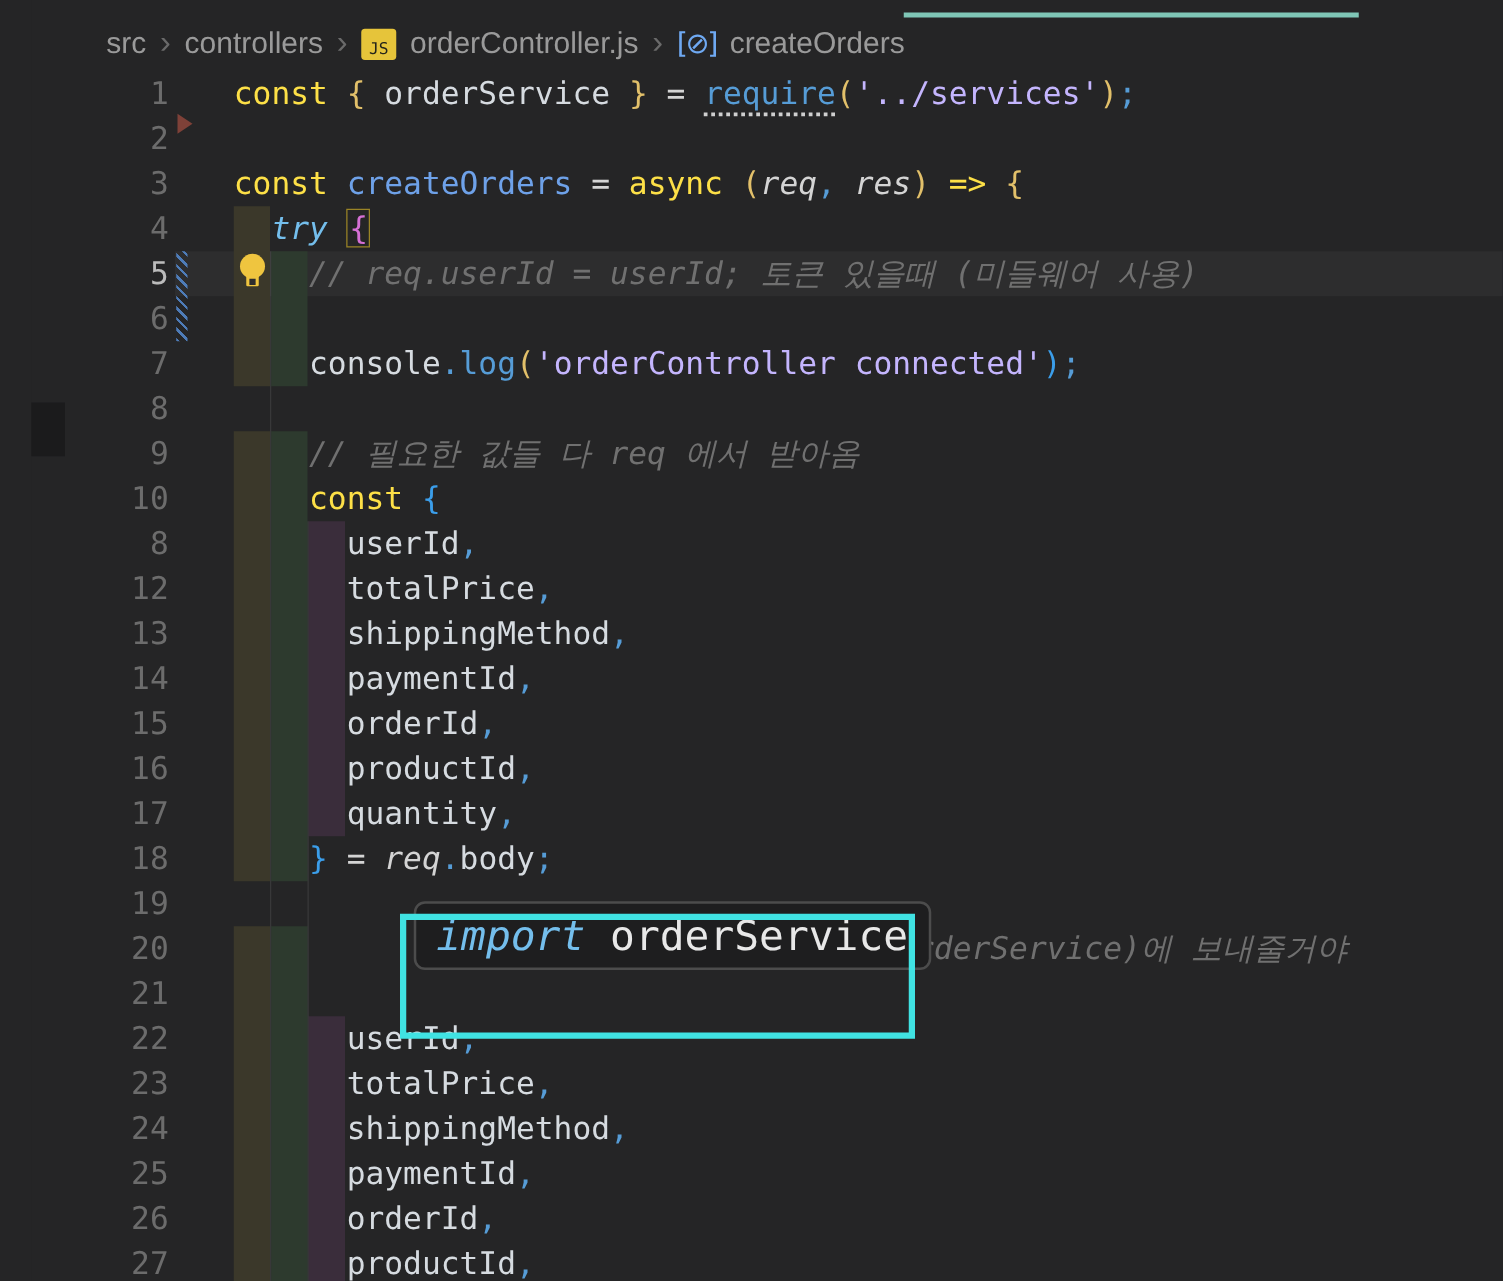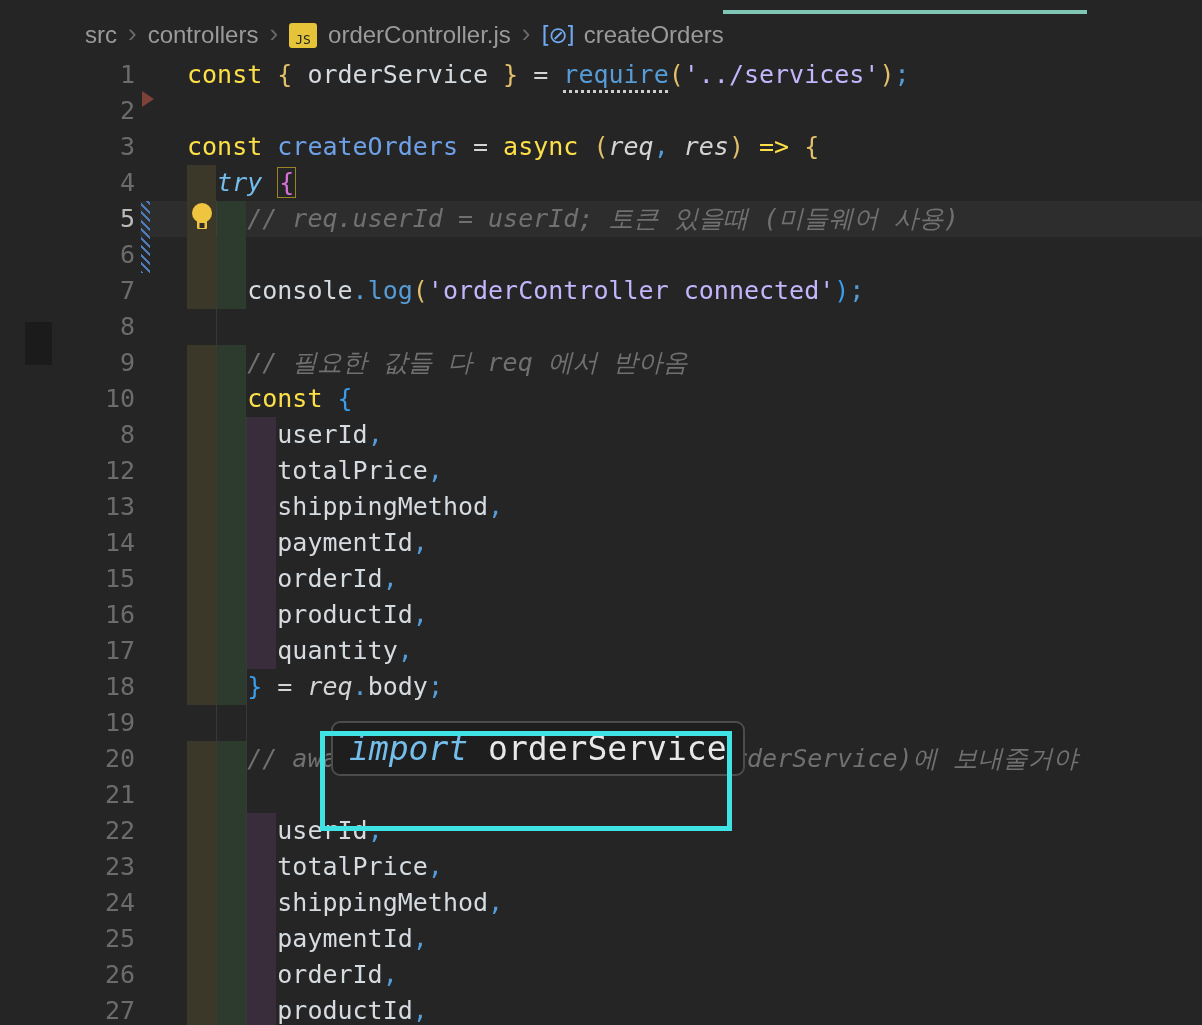--- a/index.html
+++ b/index.html
@@ -127,21 +127,21 @@
       <div class="row"><span class="ln">10</span><span class="txt">    <span class="tk-kw">const</span><span class="tk-op"> </span><span class="tk-bblue">{</span></span></div>
       <div class="row"><span class="ln">8</span><span class="txt">      <span class="tk-id">userId</span><span class="tk-pb">,</span></span></div>
       <div class="row"><span class="ln">12</span><span class="txt">      <span class="tk-id">totalPrice</span><span class="tk-pb">,</span></span></div>
       <div class="row"><span class="ln">13</span><span class="txt">      <span class="tk-id">shippingMethod</span><span class="tk-pb">,</span></span></div>
       <div class="row"><span class="ln">14</span><span class="txt">      <span class="tk-id">paymentId</span><span class="tk-pb">,</span></span></div>
       <div class="row"><span class="ln">15</span><span class="txt">      <span class="tk-id">orderId</span><span class="tk-pb">,</span></span></div>
       <div class="row"><span class="ln">16</span><span class="txt">      <span class="tk-id">productId</span><span class="tk-pb">,</span></span></div>
       <div class="row"><span class="ln">17</span><span class="txt">      <span class="tk-id">quantity</span><span class="tk-pb">,</span></span></div>
       <div class="row"><span class="ln">18</span><span class="txt">    <span class="tk-bblue">}</span><span class="tk-op"> = </span><span class="tk-itid">req</span><span class="tk-pb">.</span><span class="tk-id">body</span><span class="tk-pb">;</span></span></div>
       <div class="row"><span class="ln">19</span><span class="txt"></span></div>
-      <div class="row"><span class="ln">20</span><span class="txt">    <span class="tk-cmt">// awa</span></span><span class="right-frag tk-cmt">rderService)에 보내줄거야</span></div>
+      <div class="row"><span class="ln">20</span><span class="right-frag tk-cmt">rderService)에 보내줄거야</span></div>
       <div class="row"><span class="ln">21</span></div>
       <div class="row"><span class="ln">22</span><span class="txt">      <span class="tk-id">userId</span><span class="tk-pb">,</span></span></div>
       <div class="row"><span class="ln">23</span><span class="txt">      <span class="tk-id">totalPrice</span><span class="tk-pb">,</span></span></div>
       <div class="row"><span class="ln">24</span><span class="txt">      <span class="tk-id">shippingMethod</span><span class="tk-pb">,</span></span></div>
       <div class="row"><span class="ln">25</span><span class="txt">      <span class="tk-id">paymentId</span><span class="tk-pb">,</span></span></div>
       <div class="row"><span class="ln">26</span><span class="txt">      <span class="tk-id">orderId</span><span class="tk-pb">,</span></span></div>
       <div class="row"><span class="ln">27</span><span class="txt">      <span class="tk-id">productId</span><span class="tk-pb">,</span></span></div>
     </div>
 
   <div class="abs bulb" style="z-index:5;">

